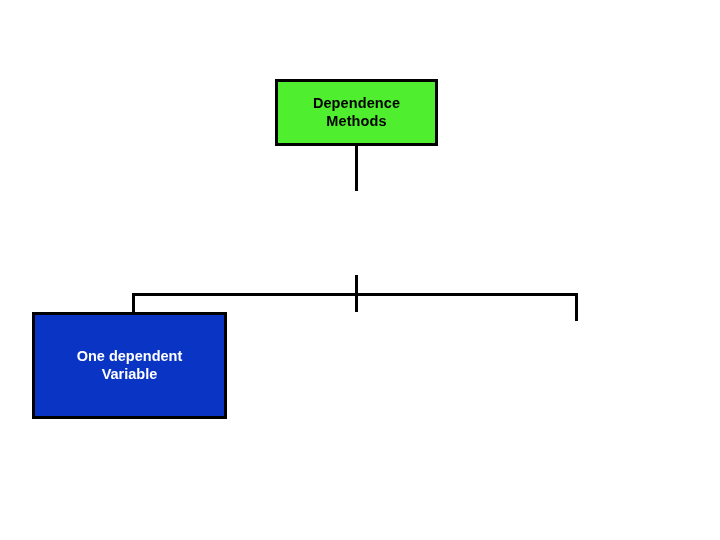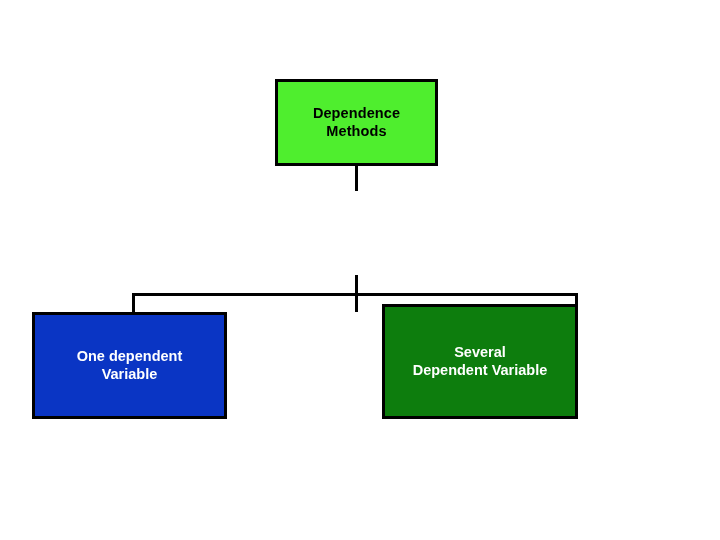--- a/index.html
+++ b/index.html
@@ -42,21 +42,21 @@
     text-align: center;
     font-weight: bold;
     line-height: 1.22;
     white-space: pre-line;
   }
 
   #node-dependence-methods {
     left: 275px;
     top: 79px;
     width: 163px;
-    height: 87px;
+    height: 67px;
     background: #4FEE2E;
     color: #000000;
     font-size: 14.5px;
     letter-spacing: 0.1px;
   }
 
   #node-one-dependent {
     left: 32px;
     top: 312px;
     width: 195px;
@@ -131,18 +131,14 @@
     <span>Dependence
 Methods</span>
   </div>
 
 
   <div class="node-rect" id="node-one-dependent">
     <span>One dependent
 Variable</span>
   </div>
 
-  <div class="node-rect" id="node-several-dependent">
-    <span>Several
-Dependent  Variable</span>
-  </div>
 
 </div>
 
 </body></html>

